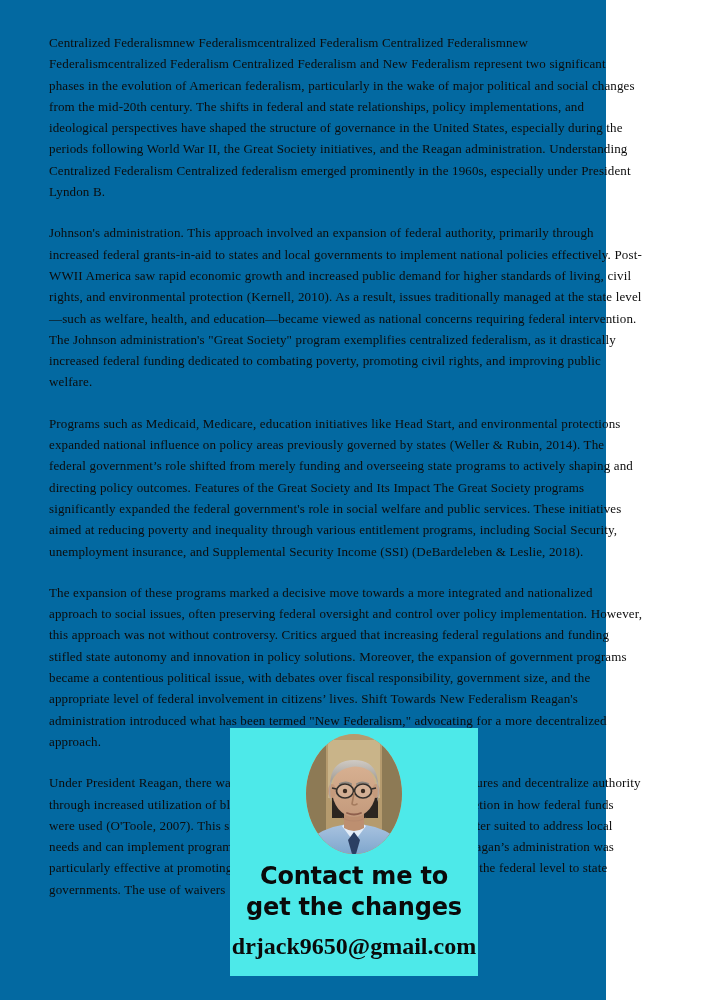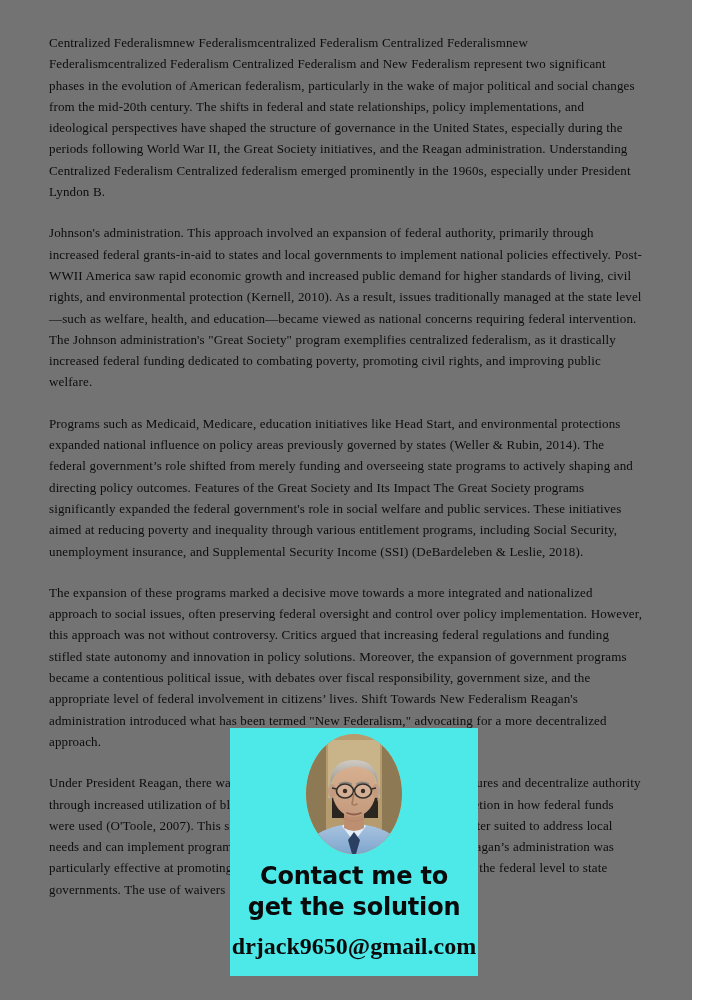--- a/index.html
+++ b/index.html
@@ -12,23 +12,23 @@
     height: 1000px;
     position: relative;
     overflow: hidden;
     font-family: "Liberation Serif", "DejaVu Serif", serif;
   }
 
   #page {
     position: absolute;
     left: 0;
     top: 0;
-    width: 692px;
+    width: 606px;
     height: 1000px;
-    background: #737373;
+    background: #0369a1;
   }
 
   #doc-body {
     position: absolute;
     left: 49px;
     top: 32px;
     width: 594px;
   }
 
   .para {
@@ -168,18 +168,18 @@
           <path d="M48 59 L46 70 Q48 72 51 70" stroke="#a57b5e" stroke-width="1.6" fill="none" stroke-linecap="round"></path>
 
           <path d="M41 79 Q48 82 55 79" stroke="#8f5f4c" stroke-width="1.8" fill="none" stroke-linecap="round"></path>
 
           <path d="M36 84 Q48 90 60 84" stroke="#b2866a" stroke-width="1.2" fill="none" opacity="0.6"></path>
         </g>
       </svg>
     </div>
 
     <div class="promo-line" id="promo-line-1">Contact me to</div>
-    <div class="promo-line" id="promo-line-2">get the solution</div>
+    <div class="promo-line" id="promo-line-2">get the changes</div>
     <div id="promo-email">drjack9650@gmail.com</div>
 
   </div>
 
 </div>
 
 </body></html>

